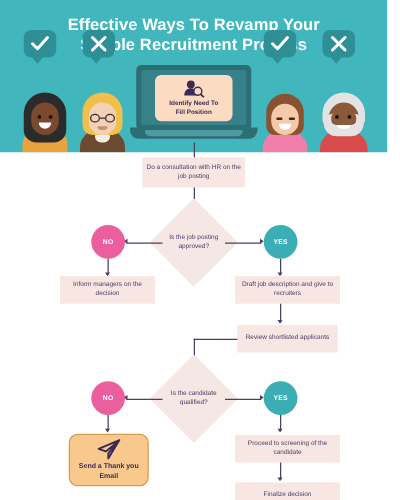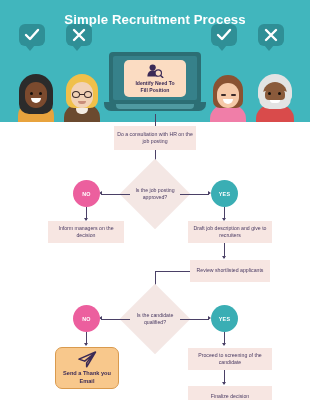--- a/index.html
+++ b/index.html
@@ -67,20 +67,21 @@
   .arw-r{border-top:2.6px solid transparent;border-bottom:2.6px solid transparent;border-left:3.4px solid #4a4066;}
 </style>
 </head>
 <body>
 
 <div class="page">
 
   <div class="header">
 
     <div class="title">
+      <span>Effective Ways To Revamp Your</span>
       <span class="l2">Simple Recruitment Process</span>
     </div>
 
     <div class="avatar" style="left:14px;bottom:0;width:44px;height:62px;">
       <div class="body-sh" style="left:4px;bottom:0;width:36px;height:20px;background:#e8a33d;"></div>
       <div class="hair" style="left:5px;bottom:8px;width:34px;height:40px;background:#2b2b2b;border-radius:17px 17px 10px 10px;"></div>
       <div class="head" style="left:11px;bottom:14px;width:22px;height:26px;background:#7b4a2e;border-radius:11px;"></div>
       <div style="position:absolute;left:16px;bottom:27px;width:3px;height:3px;border-radius:50%;background:#16100c;"></div>
       <div style="position:absolute;left:25px;bottom:27px;width:3px;height:3px;border-radius:50%;background:#16100c;"></div>
       <div style="position:absolute;left:17px;bottom:19px;width:10px;height:5px;background:#ffffff;border-radius:0 0 5px 5px;"></div>

